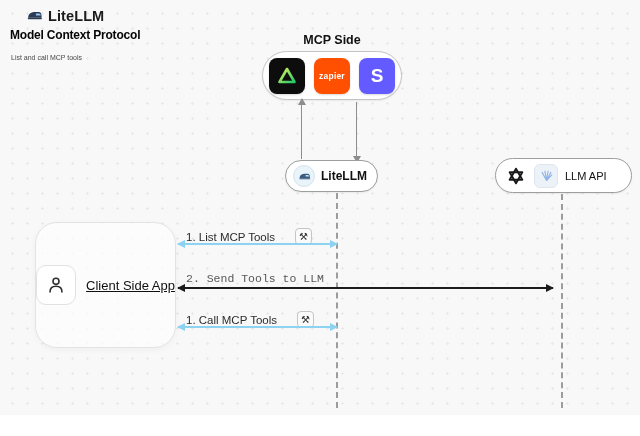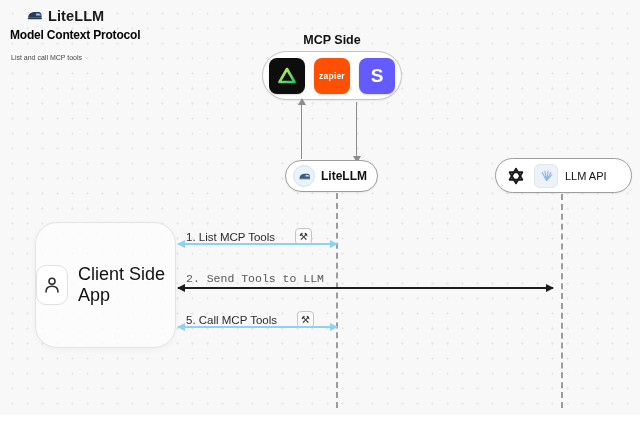--- a/index.html
+++ b/index.html
@@ -47,21 +47,21 @@
   .llmapi-node{left:495px;top:158px;width:137px;height:35px;border-radius:18px;padding-left:9px;gap:7px;}
   .openai-icon svg{width:22px;height:22px;display:block;}
   .feather-badge{width:22px;height:22px;border-radius:6px;background:#edf2f9;border:1px solid #dde6f2;display:flex;align-items:center;justify-content:center;}
   .feather-badge svg{width:15px;height:15px;}
   .llmapi-node .node-text{font-weight:500;font-size:11px;}
 
   
   .client-node{left:35px;top:222px;width:141px;height:126px;border-radius:22px;border:1px solid #e3e3e3;background:rgba(253,253,253,.72);justify-content:center;gap:10px;box-shadow:0 2px 6px rgba(0,0,0,.04);}
   .client-icon-sq{width:38px;height:38px;border-radius:10px;background:#fff;border:1px solid #e1e1e1;display:flex;align-items:center;justify-content:center;}
   .client-icon-sq svg{width:22px;height:22px;}
-  .client-node .node-text{font-weight:500;font-size:18px;}
+  .client-node .node-text{font-weight:500;font-size:13px;text-decoration:underline;}
 
   
   .lifeline{position:absolute;width:0;border-left:2px dashed #9c9c9c;}
   .lifeline.l1{left:336px;top:193px;height:215px;}
   .lifeline.l2{left:561px;top:194px;height:214px;}
 
   
   .h-arrow{position:absolute;height:0;border-top:2px solid var(--c);}
   .h-arrow .hd{position:absolute;width:0;height:0;border-top:4px solid transparent;border-bottom:4px solid transparent;top:-5px;}
   .h-arrow .hd.left{left:-1px;border-right:8px solid var(--c);}
@@ -173,21 +173,21 @@
 
   <div class="arrow-label gray l2p">
     <span>2. Send Tools to LLM</span>
   </div>
   <div class="h-arrow dark a2">
     <div class="hd left"></div>
     <div class="hd right"></div>
   </div>
 
   <div class="arrow-label l3p">
-    <span>5. Call MCP Tools</span>
+    <span>1. Call MCP Tools</span>
     <span class="tools-badge">⚒</span>
   </div>
   <div class="h-arrow blue a3">
     <div class="hd left"></div>
     <div class="hd right"></div>
   </div>
 
 </div>
 
 </body></html>

